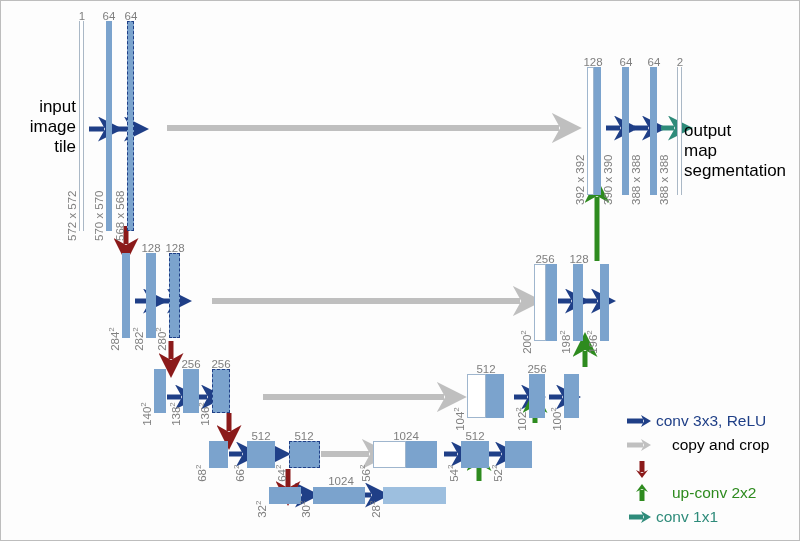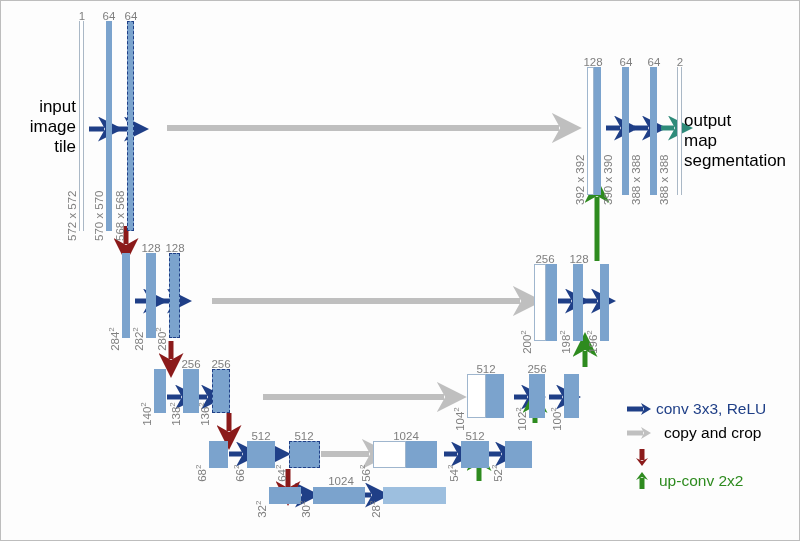--- a/index.html
+++ b/index.html
@@ -223,55 +223,62 @@
   <div class="chlabel" style="left:574px;top:55px;width:36px;">128</div>
   <div class="chlabel" style="left:608px;top:55px;width:34px;">64</div>
   <div class="chlabel" style="left:636px;top:55px;width:34px;">64</div>
   <div class="chlabel" style="left:663px;top:55px;width:32px;">2</div>
 
   <div class="dimlabel" style="left:585px;top:192px;">392 x 392</div>
   <div class="dimlabel" style="left:613px;top:192px;">390 x 390</div>
   <div class="dimlabel" style="left:641px;top:192px;">388 x 388</div>
   <div class="dimlabel" style="left:669px;top:192px;">388 x 388</div>
 
-  <div class="txt" style="left:683px;top:110px;">
+  <div class="txt" style="left:683px;top:120px;">
     <div>output</div>
     <div>map</div>
     <div>segmentation</div>
   </div>
 
-  <div style="position:absolute;left:625px;top:396px;">
+  <div style="position:absolute;left:625px;top:408px;">
 
     <div style="display:flex;align-items:center;height:24px;">
       <svg width="26" height="16" style="flex:none;">
         <line x1="1" y1="8" x2="17" y2="8" stroke="#1f3f87" stroke-width="5"></line>
         <path d="M15,2 L25,8 L15,14 L18,8 Z" fill="#1f3f87"></path>
       </svg>
       <span class="legend" style="position:static;color:#1f3f87;margin-left:4px;">conv 3x3, ReLU</span>
     </div>
 
     <div style="display:flex;align-items:center;height:24px;">
       <svg width="26" height="16" style="flex:none;">
         <line x1="1" y1="8" x2="17" y2="8" stroke="#c0c0c0" stroke-width="5"></line>
         <path d="M15,2 L25,8 L15,14 L18,8 Z" fill="#c0c0c0"></path>
       </svg>
-      <span class="legend" style="position:static;color:#000000;margin-left:12px;">copy and crop</span>
+      <span class="legend" style="position:static;color:#000000;margin-left:20px;">copy and crop</span>
     </div>
 
     <div style="display:flex;align-items:center;height:24px;">
       <svg width="26" height="20" style="flex:none;">
         <line x1="16" y1="2" x2="16" y2="13" stroke="#8b1a1a" stroke-width="5"></line>
         <path d="M10,11 L16,19 L22,11 L16,14 Z" fill="#8b1a1a"></path>
       </svg>
     </div>
 
     <div style="display:flex;align-items:center;height:24px;">
       <svg width="26" height="20" style="flex:none;">
         <line x1="16" y1="18" x2="16" y2="7" stroke="#2e8b1f" stroke-width="5"></line>
         <path d="M10,9 L16,1 L22,9 L16,6 Z" fill="#2e8b1f"></path>
       </svg>
-      <span class="legend" style="position:static;color:#2e8b1f;margin-left:7px;">up-conv 2x2</span>
-    </div>
-
+      <span class="legend" style="position:static;color:#2e8b1f;margin-left:20px;">up-conv 2x2</span>
+    </div>
+
+    <div style="display:flex;align-items:center;height:24px;">
+      <svg width="26" height="16" style="flex:none;">
+        <line x1="3" y1="8" x2="17" y2="8" stroke="#2e8b7a" stroke-width="5"></line>
+        <path d="M15,2 L25,8 L15,14 L18,8 Z" fill="#2e8b7a"></path>
+      </svg>
+      <span class="legend" style="position:static;color:#2e8b7a;margin-left:4px;">conv 1x1</span>
+    </div>
 
   </div>
 
 </div>
 
 </body></html>

